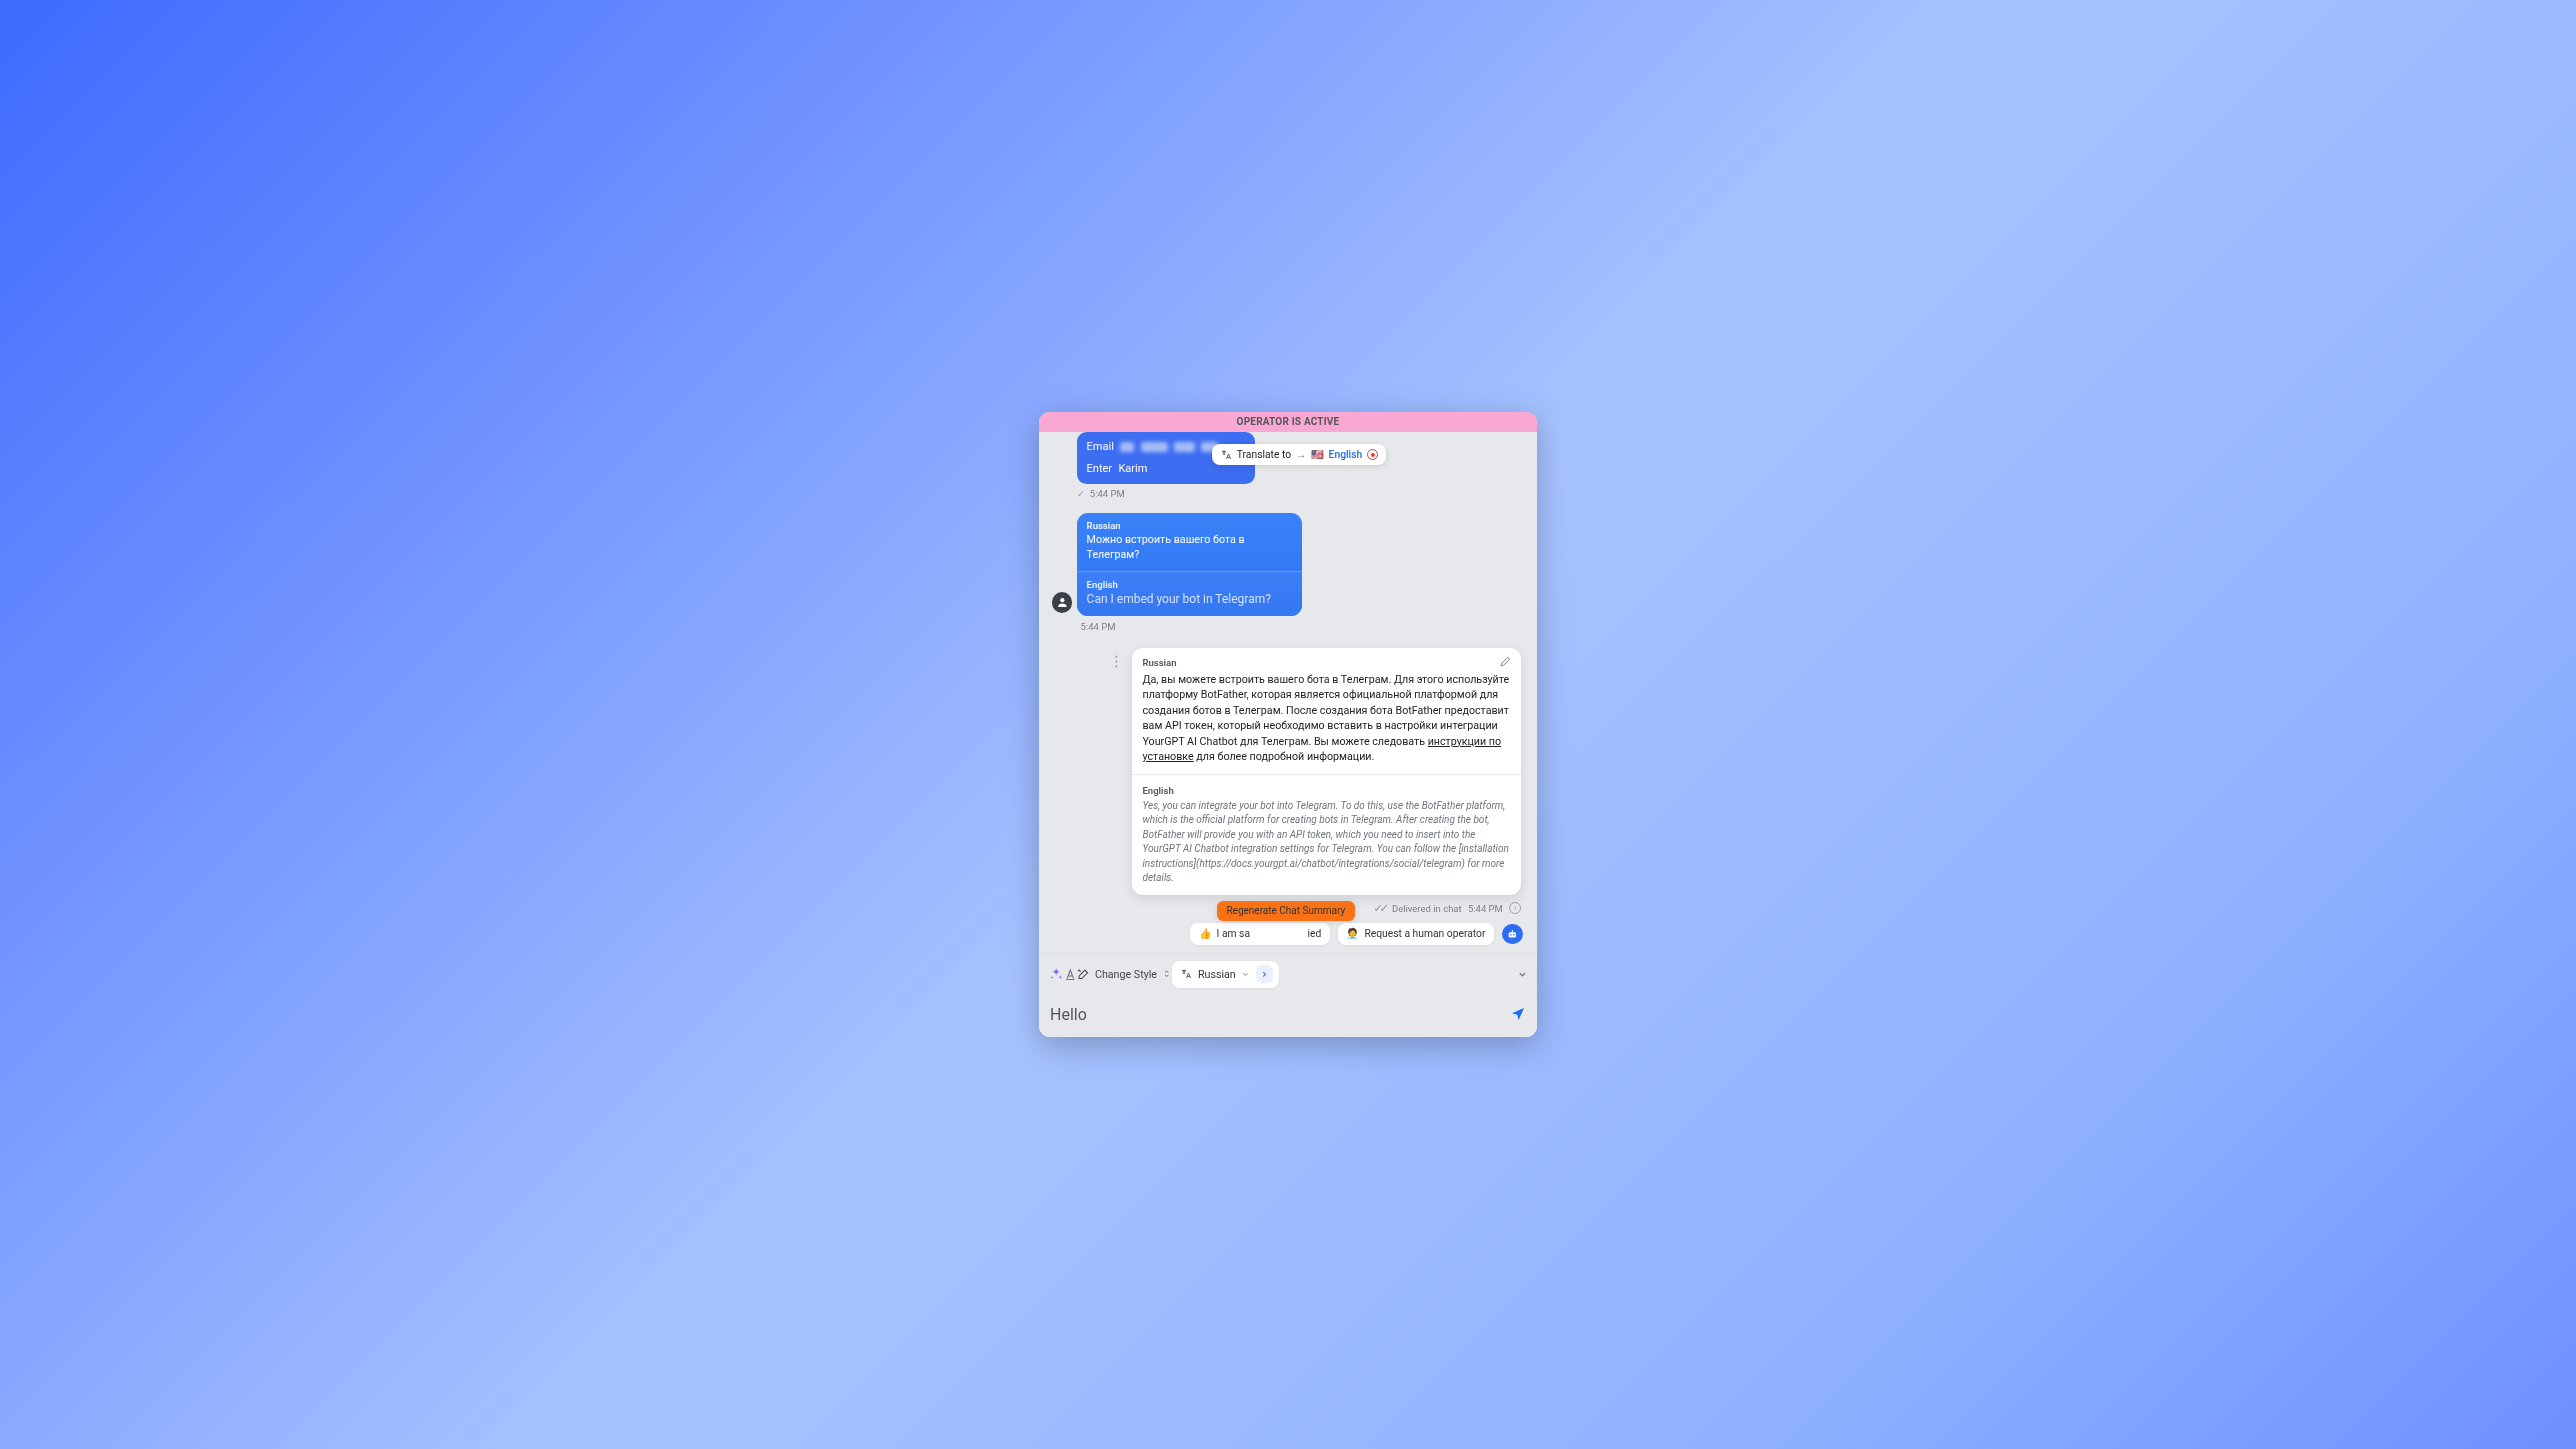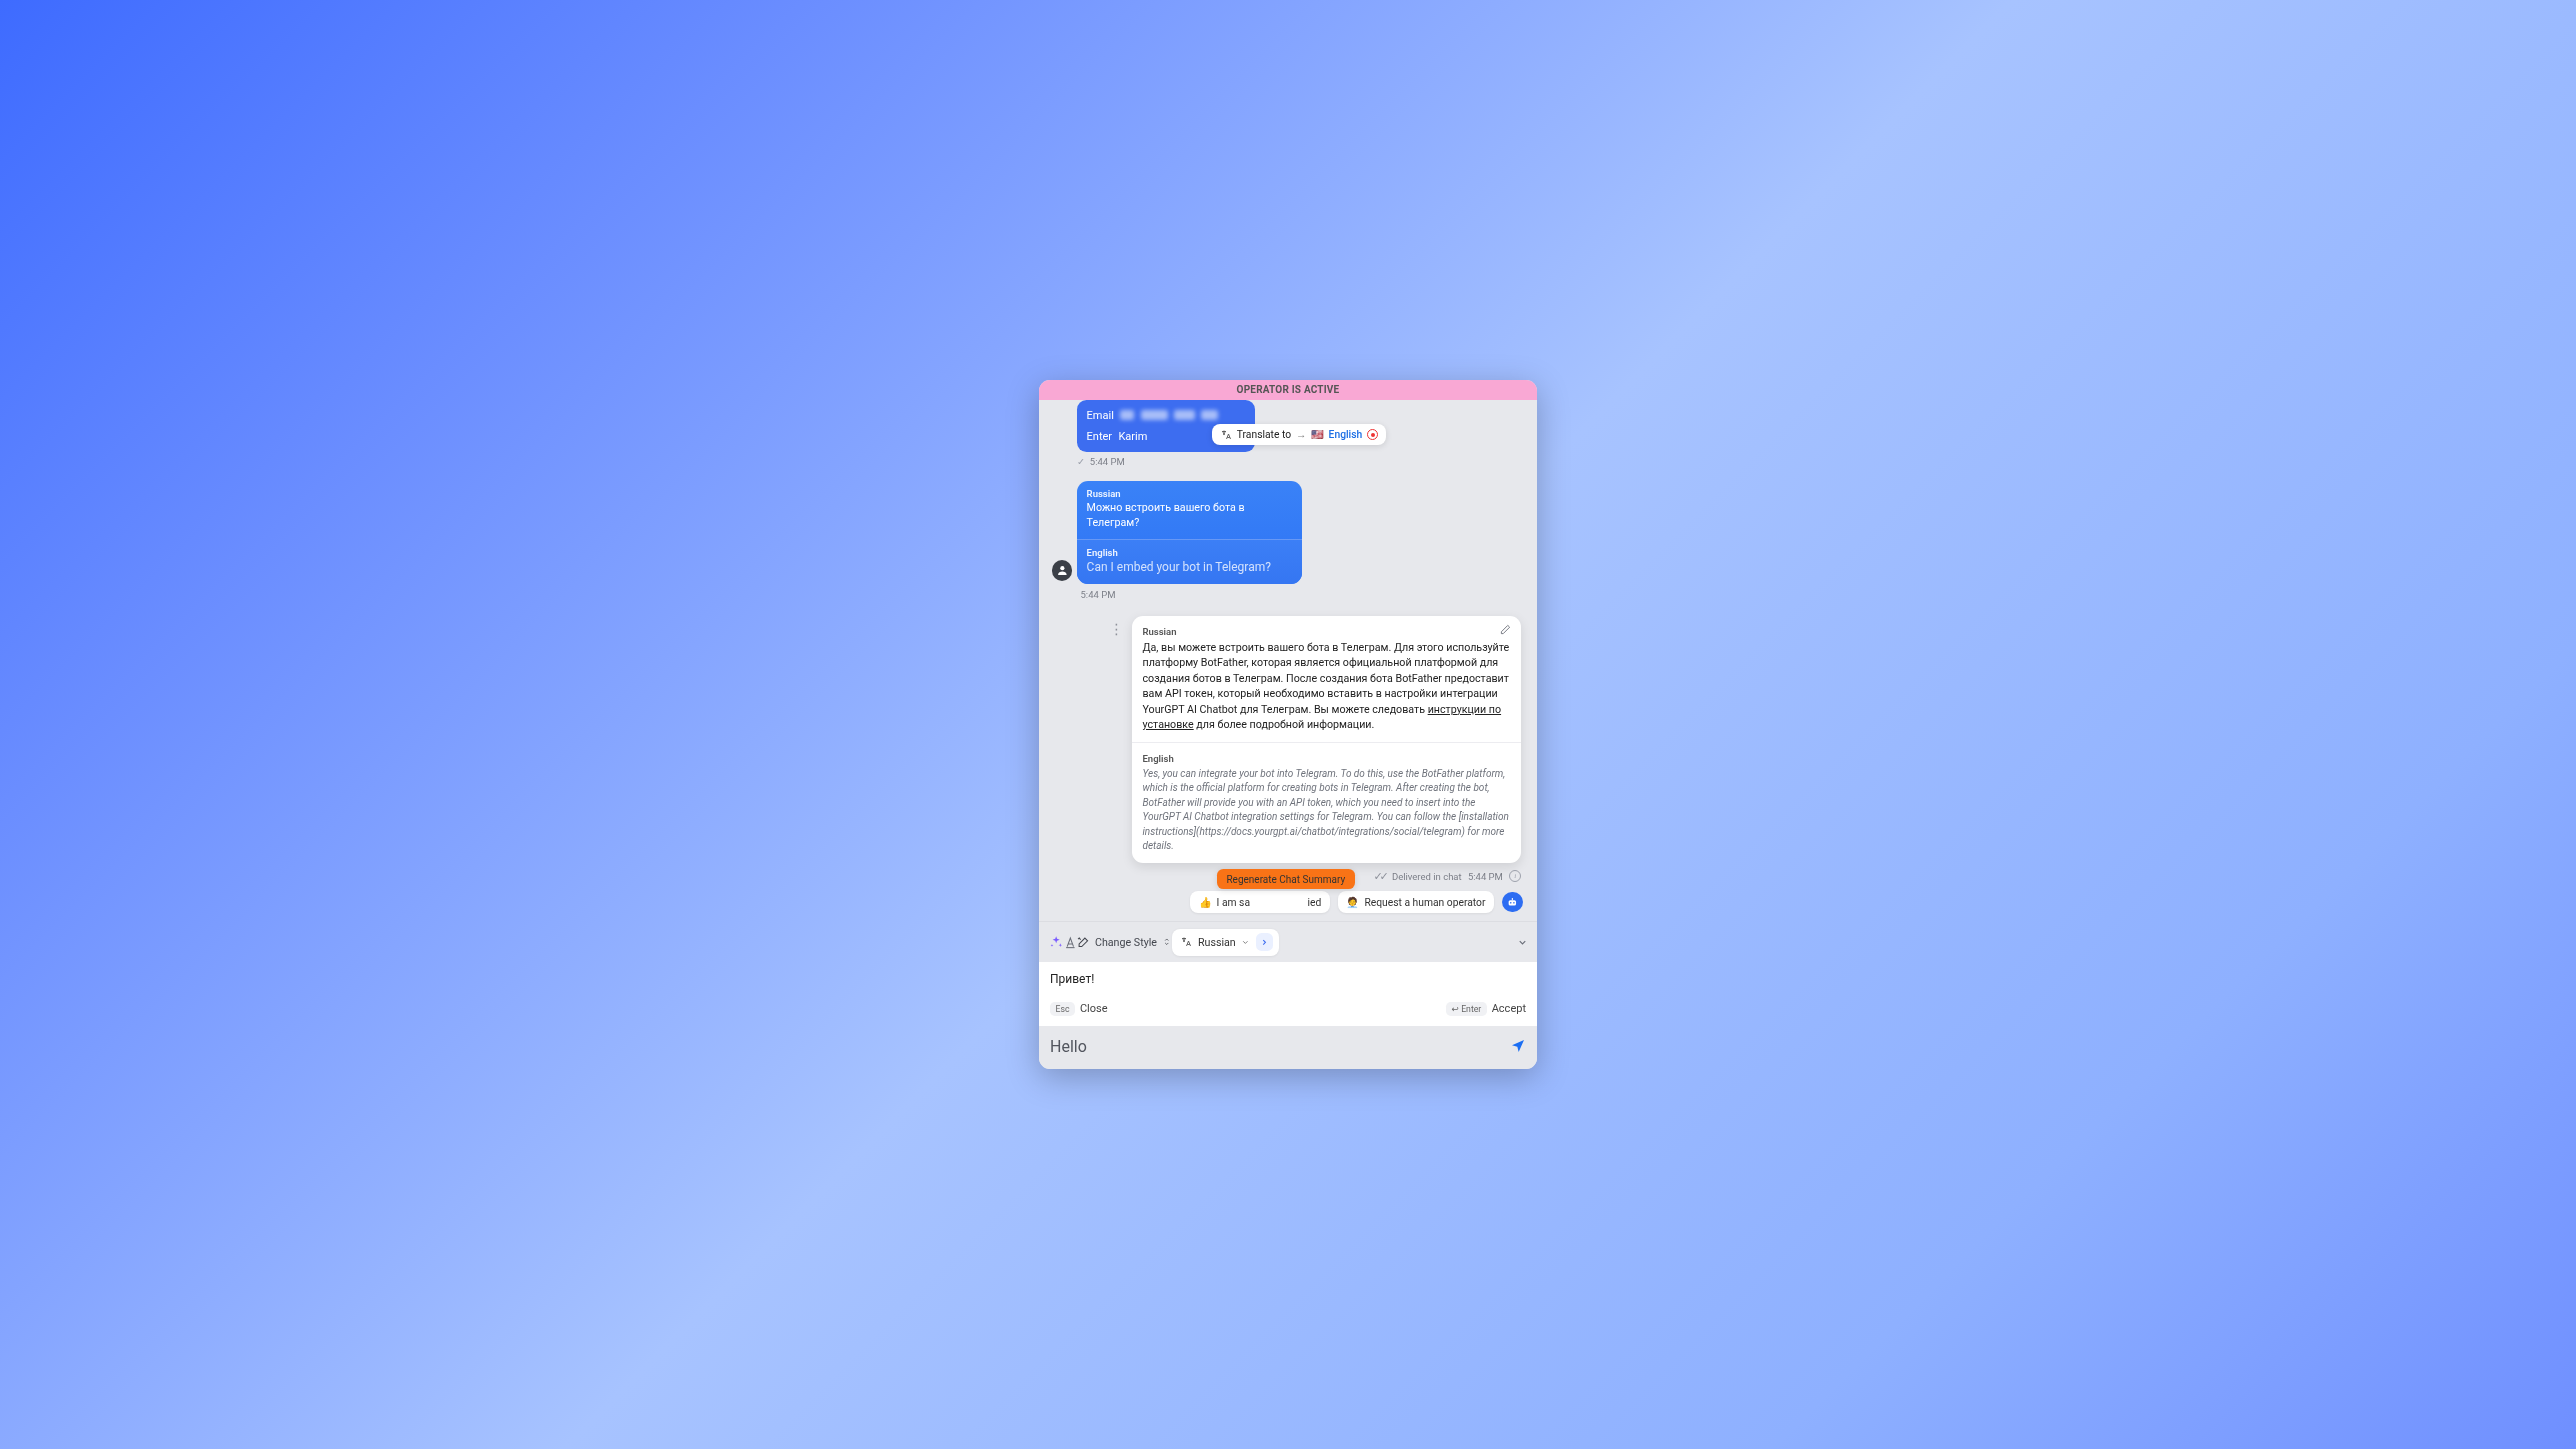--- a/index.html
+++ b/index.html
@@ -46,21 +46,21 @@
     font-size: 11px;
     line-height: 1.55;
     position: relative;
   }
   .first-bubble .row { display: flex; gap: 6.3px; align-items: center; }
   .blur-chip { display:inline-block; height:9.5px; border-radius:2.4px; background:rgba(255,255,255,.55); filter: blur(2px); }
   .time-row { margin: 4px 0 0 28.6px; display:flex; align-items:center; gap:4.8px; color:#7c7f88; font-size:9.5px; }
   .check { color:#9ea2ad; font-size:9.5px; }
   .translate-pill {
     position: absolute;
-    top: 24px; left: 173px;
+    top: 12px; left: 173px;
     background: #fff;
     border-radius: 8px;
     padding: 4px 8px;
     display: flex;
     align-items: center;
     gap: 4.8px;
     font-size: 10.3px;
     box-shadow: 0 1.6px 6.3px rgba(0,0,0,.12);
     z-index: 5;
   }
@@ -341,33 +341,20 @@
           </svg>
       </span>
     </span>
     <span class="tb-collapse">
       <svg width="11" height="11" viewBox="0 0 24 24" fill="none" stroke="currentColor" stroke-width="2.5">
           <path d="M6 9l6 6 6-6"></path>
         </svg>
     </span>
   </div>
 
-  <div class="compose">
-    <div class="typed">Привет!</div>
-    <div class="krow">
-      <div class="kgrp">
-        <span class="key">Esc</span>
-        <span class="klabel">Close</span>
-      </div>
-      <div class="kgrp">
-        <span class="key">↩ <span>Enter</span></span>
-        <span class="klabel">Accept</span>
-      </div>
-    </div>
-  </div>
 
   <div class="inputbar">
     <span class="hint">Hello</span>
     <span class="send">
       <svg width="16" height="16" viewBox="0 0 24 24" fill="currentColor">
           <path d="M3 11l18-8-8 18-2-8z"></path>
         </svg>
     </span>
   </div>
 

